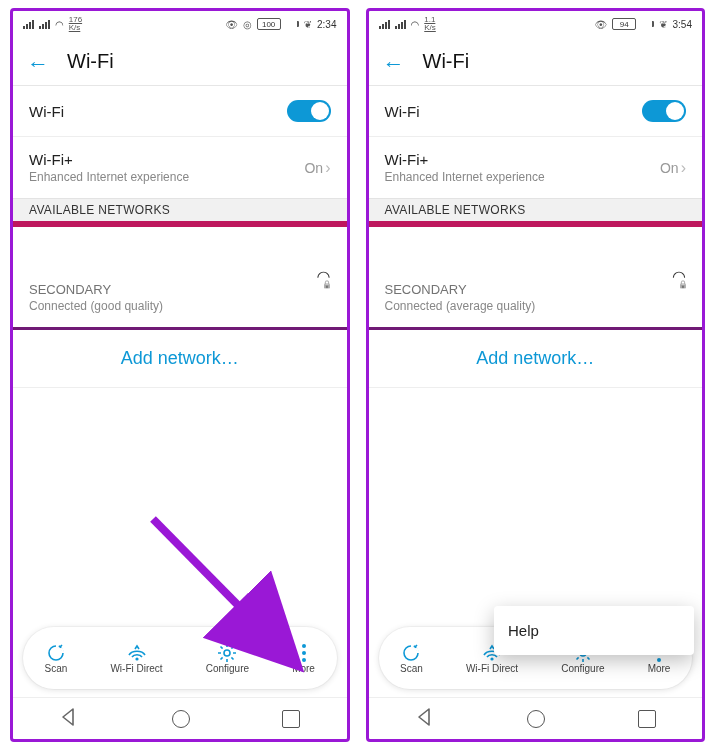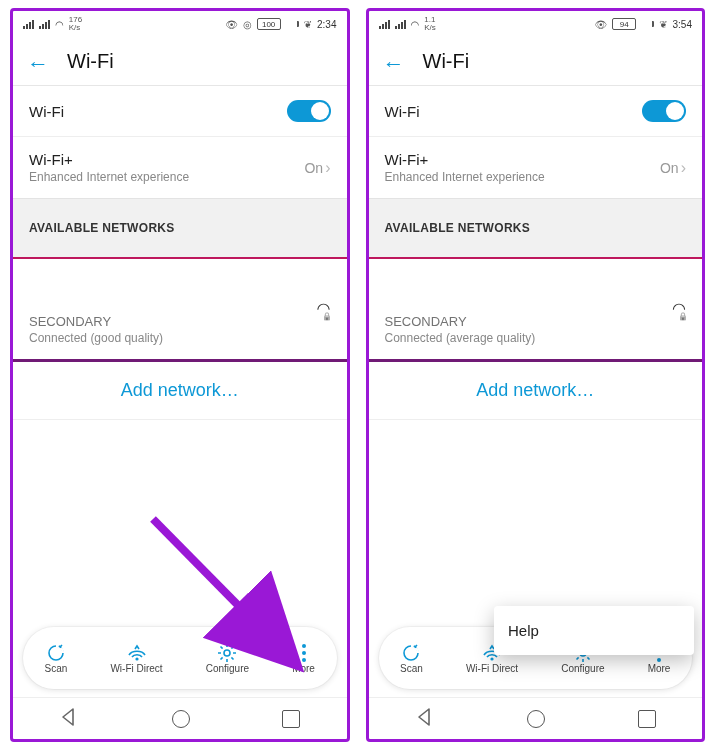--- a/index.html
+++ b/index.html
@@ -10,21 +10,21 @@
   background:#fff; position:relative; overflow:hidden; display:flex; flex-direction:column;
 }
 .statusbar {
   height:26px; display:flex; align-items:center; justify-content:space-between;
   padding:0 10px; font-size:10px; color:#333;
 }
 .sb-group { display:flex; align-items:center; gap:5px; }
 .sig { display:inline-flex; align-items:flex-end; gap:1px; height:10px; }
 .sig i { width:2px; background:#444; display:block; }
 .sig i:nth-child(1){height:3px}.sig i:nth-child(2){height:5px}.sig i:nth-child(3){height:7px}.sig i:nth-child(4){height:9px}
-.kbs { font-size:8px; line-height:8px; text-align:left; color:#555; }
+.kbs { font-size:8px; line-height:8px; text-align:left; color:#555;text-decoration:underline; }
 .batt {
   display:inline-flex; align-items:center; gap:16px;
 }
 .batt-body {
   width:24px; height:12px; border:1px solid #555; border-radius:2px; font-size:8px;
   display:flex; align-items:center; justify-content:center; color:#333;
 }
 .batt-tip { width:2px; height:6px; background:#555; border-radius:0 1px 1px 0; }
 .leaf::after{content:"❦"; font-size:10px; color:#555;}
 .eye::after{content:"👁"; font-size:10px; color:#555; filter:grayscale(1);}
@@ -49,22 +49,22 @@
 
 .toggle {
   width:44px; height:22px; background:#0d98d6; border-radius:11px; position:relative;
 }
 .toggle::after {
   content:""; position:absolute; right:2px; top:2px; width:18px; height:18px;
   background:#fff; border-radius:50%;
 }
 
 .section-hdr {
-  background:#f1f1f1; padding:22px 16px; font-size:12px; font-weight:700;
-  color:#333; letter-spacing:.3px; border-top:1px solid #e3e3e3; border-bottom:2px solid #be185d;
+  background:#f1f1f1; padding:4px 16px; font-size:12px; font-weight:400;
+  color:#333; letter-spacing:.3px; border-top:1px solid #e3e3e3; border-bottom:6px solid #be185d;
 }
 
 .net-row {
   display:flex; align-items:center; justify-content:space-between;
   padding:12px 16px 14px;
 }
 .net-name { color:#737373; font-size:13px;margin-top:43px; }
 .net-sub { font-size:12px; color:#888; margin-top:2px; }
 .wifi-ic { font-size:16px; color:#333; position:relative; }
 .wifi-ic::after { content:"🔒"; font-size:8px; position:absolute; right:-2px; bottom:-3px; color:#333; filter:grayscale(1); }

